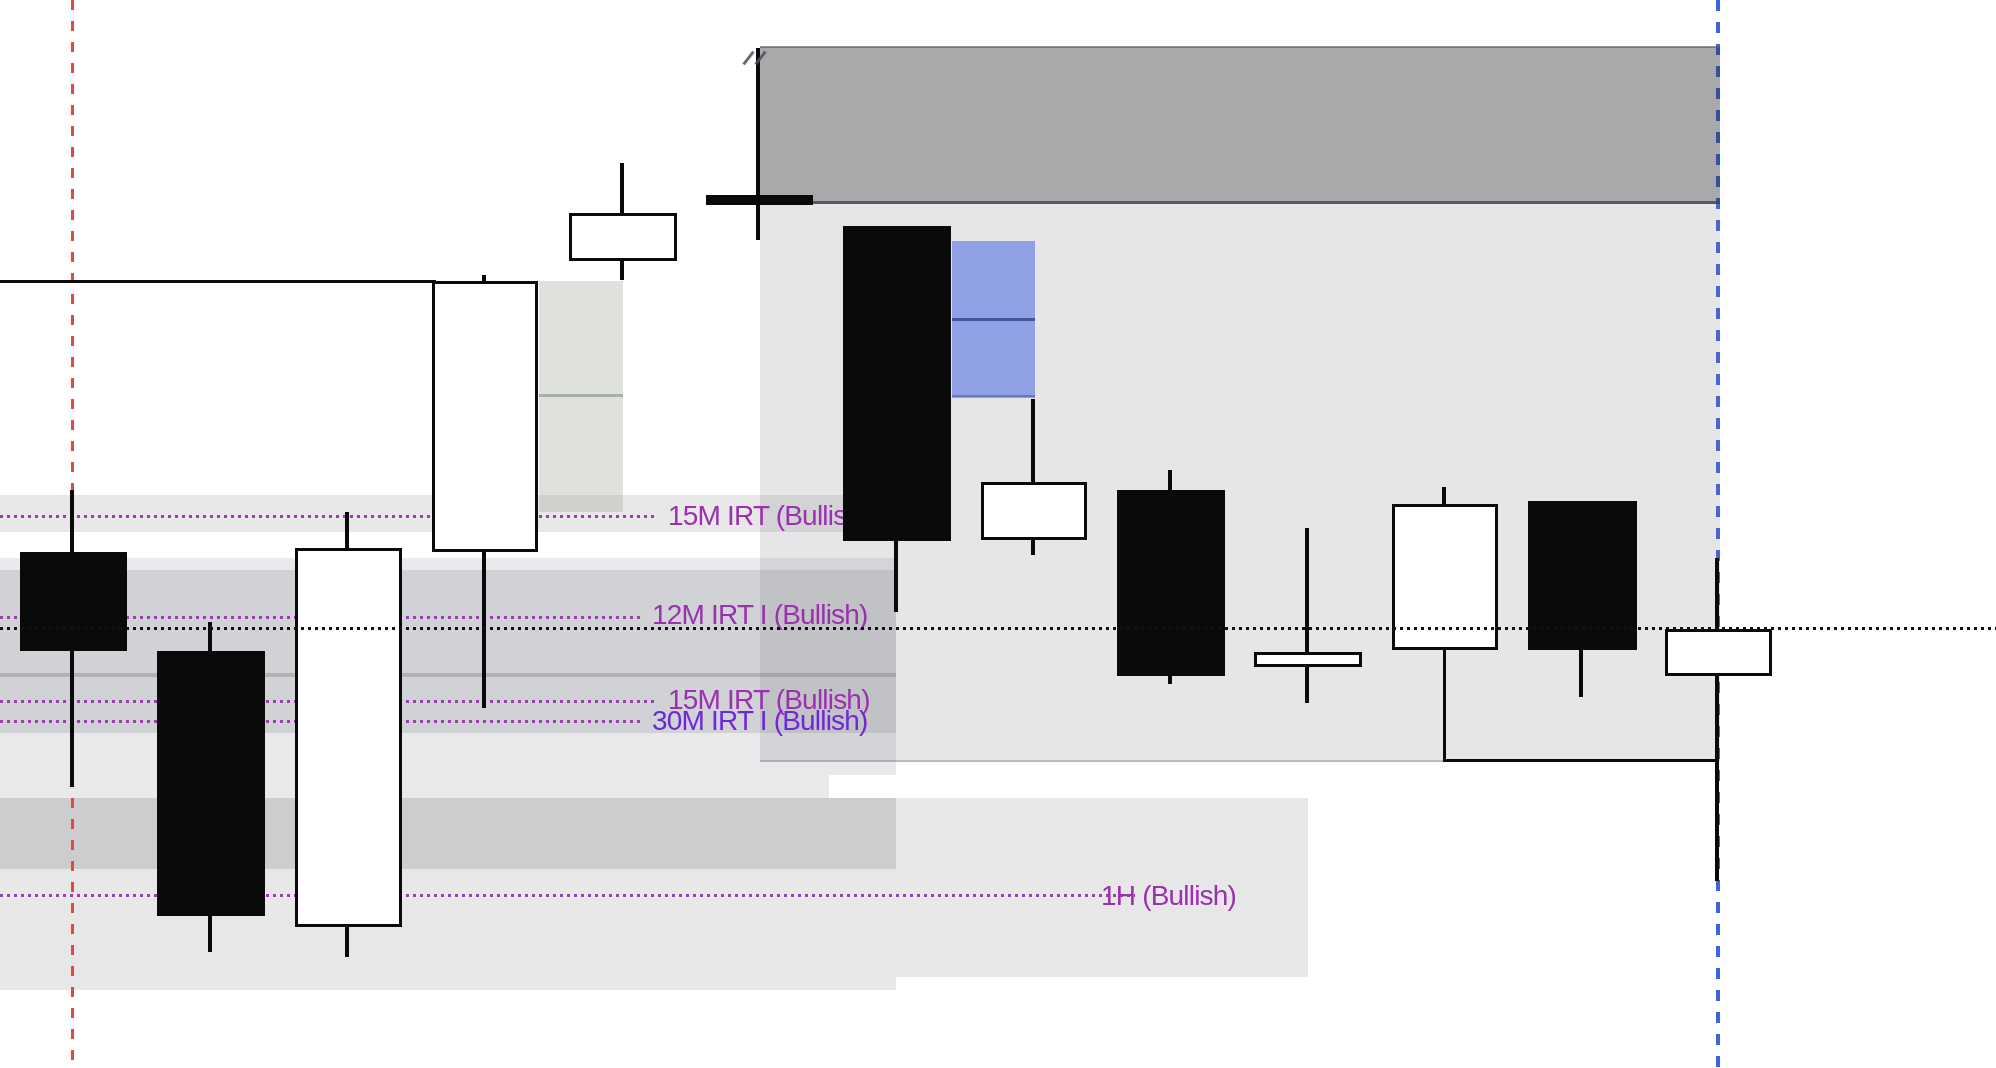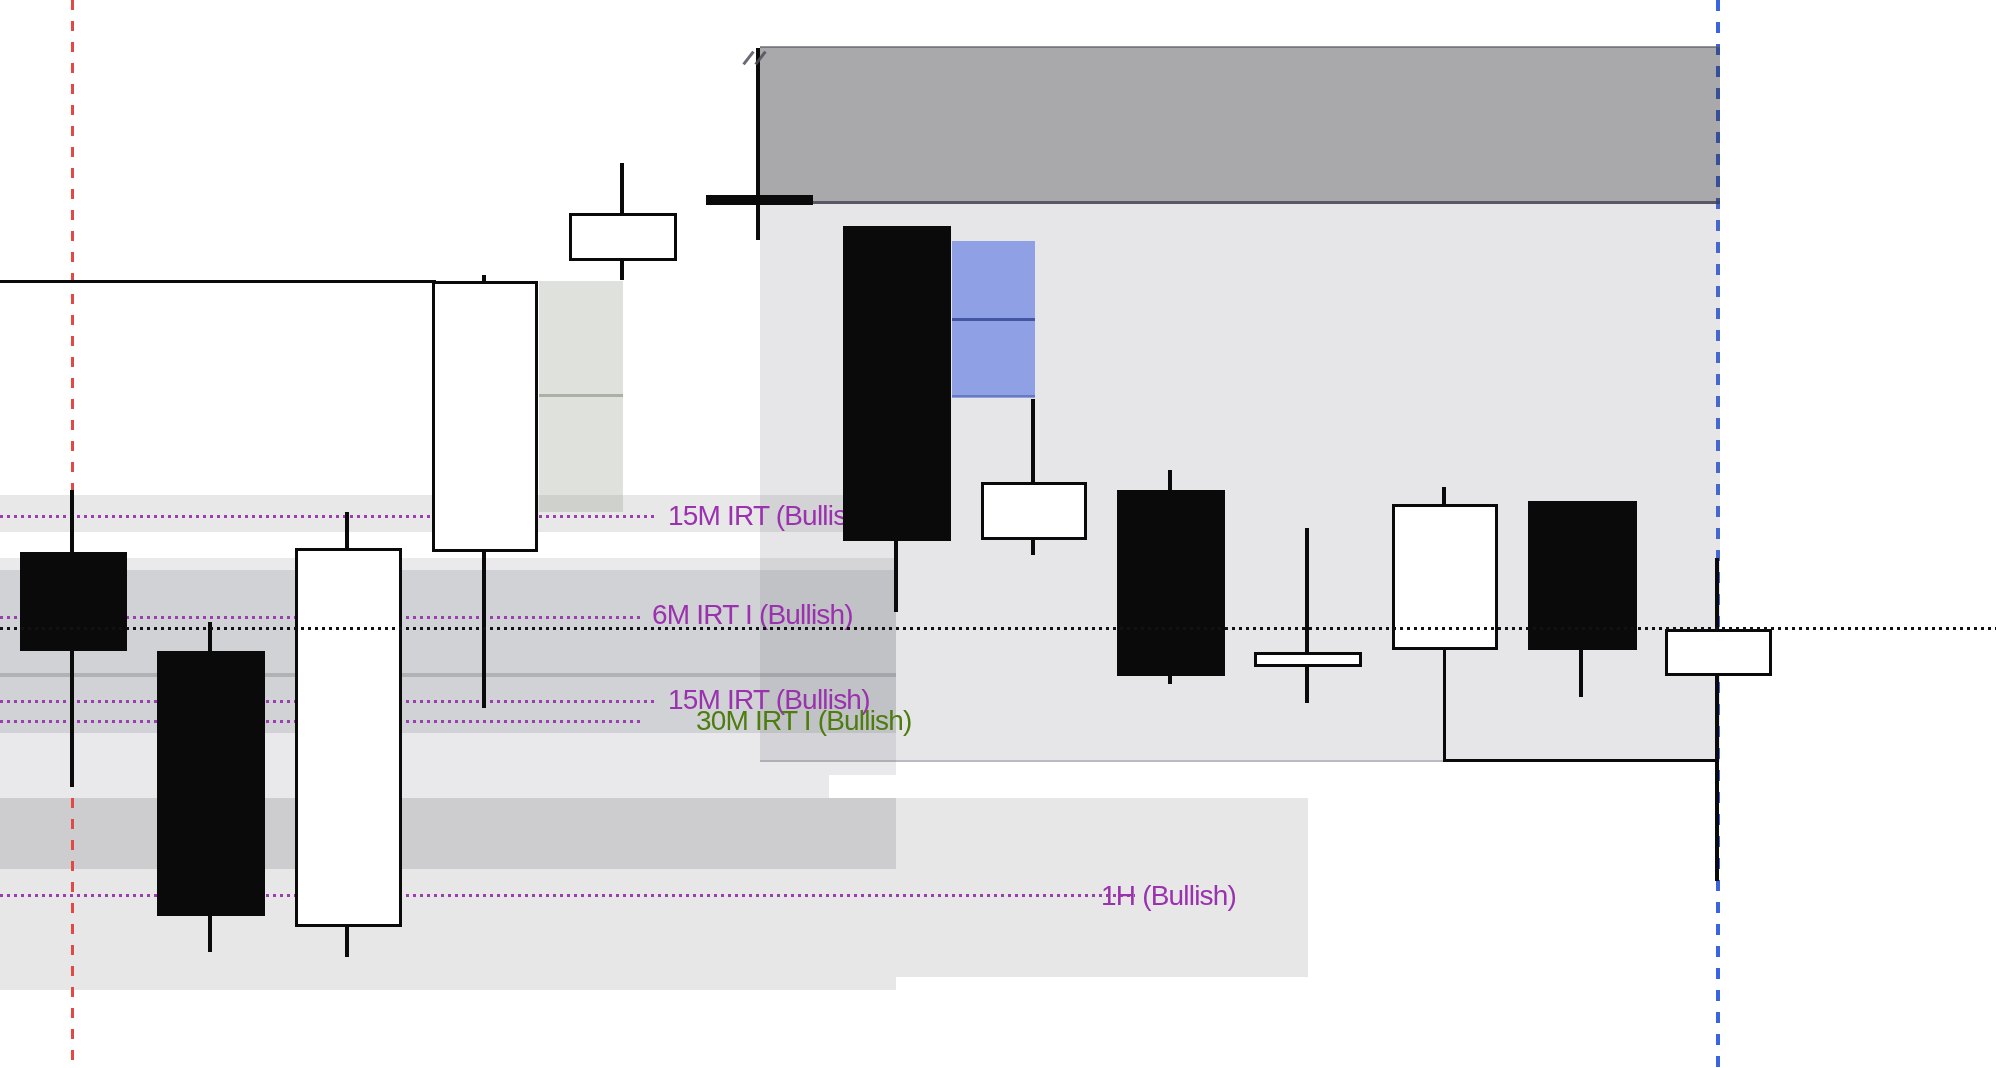--- a/index.html
+++ b/index.html
@@ -49,25 +49,25 @@
     <div class="zone" style="left: 0px; top: 798px; width: 896px; height: 71px; background: rgba(125, 126, 134, 0.24); z-index: 2;"></div>
     <div class="zone" style="left: 0px; top: 977px; width: 896px; height: 13px; background: rgba(125, 126, 134, 0.19); z-index: 2;"></div>
     <div class="zone" style="left: 539px; top: 281px; width: 84px; height: 231px; background: rgba(148, 158, 140, 0.3); z-index: 2;"></div>
     <div class="zone" style="left: 539px; top: 394px; width: 84px; height: 3px; background: rgba(108, 115, 100, 0.45); z-index: 2;"></div>
     <div class="zone" style="left: 952px; top: 241px; width: 83px; height: 157px; background: rgba(70, 100, 228, 0.54); z-index: 2;"></div>
     <div class="zone" style="left: 952px; top: 318px; width: 83px; height: 3px; background: rgba(42, 62, 140, 0.75); z-index: 2;"></div>
     <div class="zone" style="left: 952px; top: 395px; width: 83px; height: 2px; background: rgba(42, 62, 140, 0.4); z-index: 2;"></div>
     <div class="pline" style="left: 0px; top: 515px; width: 656px; z-index: 3; background: repeating-linear-gradient(90deg, rgb(156, 63, 174) 0px, rgb(156, 63, 174) 3.4px, transparent 3.4px, transparent 7px);"></div>
     <div class="plabel" style="left: 668px; top: 517px; color: rgb(154, 49, 174); z-index: 3;">15M IRT (Bullish)</div>
     <div class="pline" style="left: 0px; top: 616px; width: 643px; z-index: 3; background: repeating-linear-gradient(90deg, rgb(156, 63, 174) 0px, rgb(156, 63, 174) 3.4px, transparent 3.4px, transparent 7px);"></div>
-    <div class="plabel" style="left: 652px; top: 616px; color: rgb(154, 49, 174); z-index: 3;">6M IRT I (Bullish)</div>
+    <div class="plabel" style="left: 652px; top: 616px; color: rgb(154, 49, 174); z-index: 3;">12M IRT I (Bullish)</div>
     <div class="pline" style="left: 0px; top: 700px; width: 656px; z-index: 3; background: repeating-linear-gradient(90deg, rgb(156, 63, 174) 0px, rgb(156, 63, 174) 3.4px, transparent 3.4px, transparent 7px);"></div>
     <div class="plabel" style="left: 668px; top: 701px; color: rgb(154, 49, 174); z-index: 3;">15M IRT (Bullish)</div>
     <div class="pline" style="left: 0px; top: 720px; width: 643px; z-index: 3; background: repeating-linear-gradient(90deg, rgb(156, 63, 174) 0px, rgb(156, 63, 174) 3.4px, transparent 3.4px, transparent 7px);"></div>
-    <div class="plabel" style="left: 652px; top: 722px; color: #4d7c0f; z-index: 3; margin-left: 44px;">30M IRT I (Bullish)</div>
+    <div class="plabel" style="left: 652px; top: 722px; color: #6d28d9; z-index: 3;">30M IRT I (Bullish)</div>
     <div class="pline" style="left: 0px; top: 894px; width: 1135px; z-index: 3; background: repeating-linear-gradient(90deg, rgb(156, 63, 174) 0px, rgb(156, 63, 174) 3.4px, transparent 3.4px, transparent 7px);"></div>
     <div class="plabel" style="left: 1101px; top: 897px; color: rgb(154, 49, 174); z-index: 3;">1H (Bullish)</div>
     <div class="vline" style="left: 71px; top: 0px; width: 3px; height: 1068px; z-index: 4; background: repeating-linear-gradient(rgb(225, 74, 68) 0px, rgb(225, 74, 68) 10px, transparent 10px, transparent 21px);"></div>
     <div class="abs" style="left: 0px; top: 280px; width: 436px; height: 3px; background: rgb(10, 10, 10); z-index: 4;"></div>
     <div class="abs" style="left: 1443px; top: 650px; width: 3px; height: 112px; background: rgb(10, 10, 10); z-index: 4;"></div>
     <div class="abs" style="left: 1443px; top: 759px; width: 276px; height: 3px; background: rgb(10, 10, 10); z-index: 4;"></div>
     <div class="mark" style="left: 747px; top: 50px; z-index: 6;"></div>
     <div class="mark" style="left: 759px; top: 50px; z-index: 6;"></div>
     <div class="wick" style="left: 70px; top: 490px; height: 297px; z-index: 5;"></div>
     <div class="cbody bear" style="left: 20px; top: 552px; width: 107px; height: 99px; z-index: 5;"></div>

